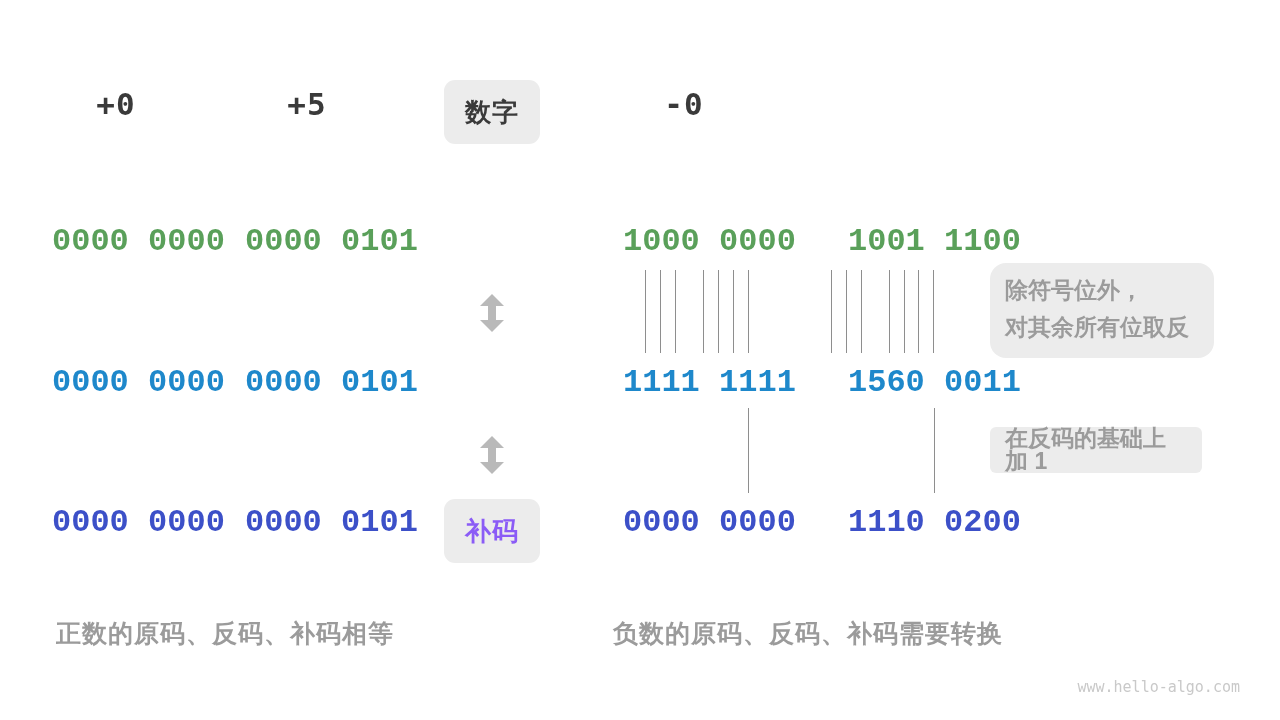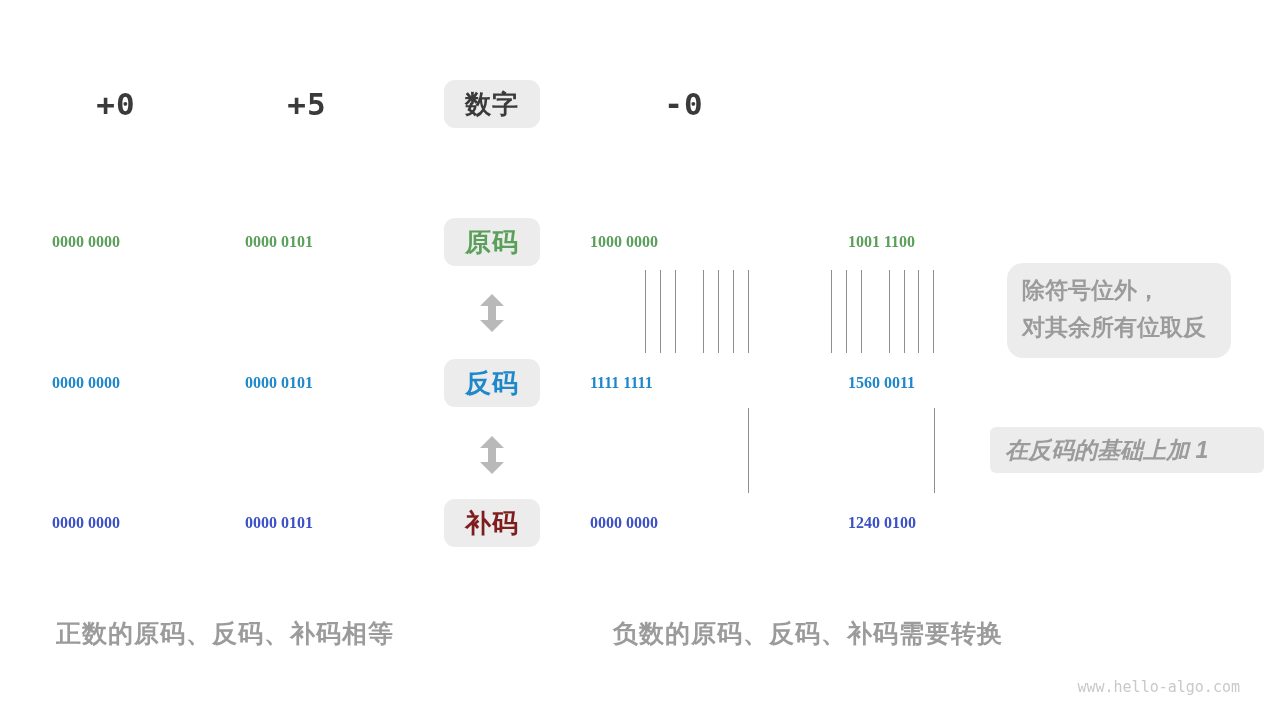--- a/index.html
+++ b/index.html
@@ -9,53 +9,53 @@
   }
   
   .num{
     position:absolute;top:86px;width:160px;text-align:center;
     font-family:"DejaVu Sans Mono",monospace;font-weight:bold;
     font-size:31px;color:#3a3a3a;letter-spacing:1px;
   }
   .num.c1{left:36px}.num.c2{left:227px}.num.c3{left:604px}.num.c4{left:774px}
   
   .pill{
-    position:absolute;left:444px;width:96px;height:48px;border-radius:11px;
+    position:absolute;left:444px;width:96px;height:64px;border-radius:11px;
     background:#ececec;display:flex;align-items:center;justify-content:center;
     font-size:26px;font-weight:bold;letter-spacing:1px;
   }
   .pill.number{top:80px;color:#3a3a3a}
   .pill.sign{top:218px;color:#5aa05a}
   .pill.ones{top:359px;color:#1e88cb}
-  .pill.twos{top:499px;color:#7f1d1d}
+  .pill.twos{top:499px;color:#8b5cf6}
   
   .bin{
-    position:absolute;font-family:Liberation Serif, serif;font-weight:bold;
-    font-size:16px;line-height:26px;white-space:pre;
+    position:absolute;font-family:Liberation Mono, monospace;font-weight:bold;
+    font-size:32px;line-height:26px;white-space:pre;
   }
   .bin.sign{top:229px;color:#5aa05a}
   .bin.ones{top:370px;color:#1e88cb}
   .bin.twos{top:510px;color:#3c50c8}
-  .col1{left:52px}.col2{left:245px}.col3{left:590px}.col4{left:848px}
+  .col1{left:52px}.col2{left:245px}.col3{left:623px}.col4{left:848px}
   
   .tick{position:absolute;width:1px;background:#8e8e8e;}
   .tick.a{top:270px;height:83px;}
   .tick.b{top:408px;height:85px;}
   
   .arrow{position:absolute;left:479px;width:26px;height:38px;}
   .arrow.a1{top:294px}.arrow.a2{top:436px}
   
   .note{
     position:absolute;background:#ececec;border-radius:16px;
     color:#9b9b9b;font-weight:bold;font-size:23px;line-height:37px;
     padding:9px 15px;box-sizing:border-box;white-space:pre-line;
   }
-  .note.invert{left:990px;top:263px;width:224px;height:95px;margin-left:17px;}
-  .note.addone{left:990px;top:427px;width:274px;height:46px;border-radius:6px;
-    display:flex;align-items:center;line-height:23px;font-style:italic;}
+  .note.invert{left:990px;top:263px;width:224px;height:95px;}
+  .note.addone{left:990px;top:427px;width:212px;height:46px;border-radius:6px;
+    display:flex;align-items:center;line-height:23px;}
   
   .caption{
     position:absolute;top:617px;font-size:25px;font-weight:bold;color:#9b9b9b;
     letter-spacing:1px;
   }
   .caption.pos{left:56px}
   .caption.neg{left:613px}
   
   .watermark{
     position:absolute;left:1040px;top:678px;width:200px;text-align:right;
@@ -65,38 +65,36 @@
 </head>
 <body>
 
 <div class="canvas">
 
   <div class="num c1">+0</div>
   <div class="num c2">+5</div>
   <div class="num c3">-0</div>
 
   <div class="pill number">数字</div>
-  <div class="pill sign">原码</div>
-  <div class="pill ones">反码</div>
   <div class="pill twos">补码</div>
 
   <div class="bin sign col1">0000 0000</div>
   <div class="bin sign col2">0000 0101</div>
   <div class="bin sign col3">1000 0000</div>
   <div class="bin sign col4">1001 1100</div>
 
   <div class="bin ones col1">0000 0000</div>
   <div class="bin ones col2">0000 0101</div>
   <div class="bin ones col3">1111 1111</div>
   <div class="bin ones col4">1560 0011</div>
 
   <div class="bin twos col1">0000 0000</div>
   <div class="bin twos col2">0000 0101</div>
   <div class="bin twos col3">0000 0000</div>
-  <div class="bin twos col4">1240 0100</div>
+  <div class="bin twos col4">1110 0200</div>
 
   <div class="tick a" style="left:645px"></div>
   <div class="tick a" style="left:660px"></div>
   <div class="tick a" style="left:675px"></div>
   <div class="tick a" style="left:703px"></div>
   <div class="tick a" style="left:718px"></div>
   <div class="tick a" style="left:733px"></div>
   <div class="tick a" style="left:748px"></div>
 
   <div class="tick a" style="left:831px"></div>

